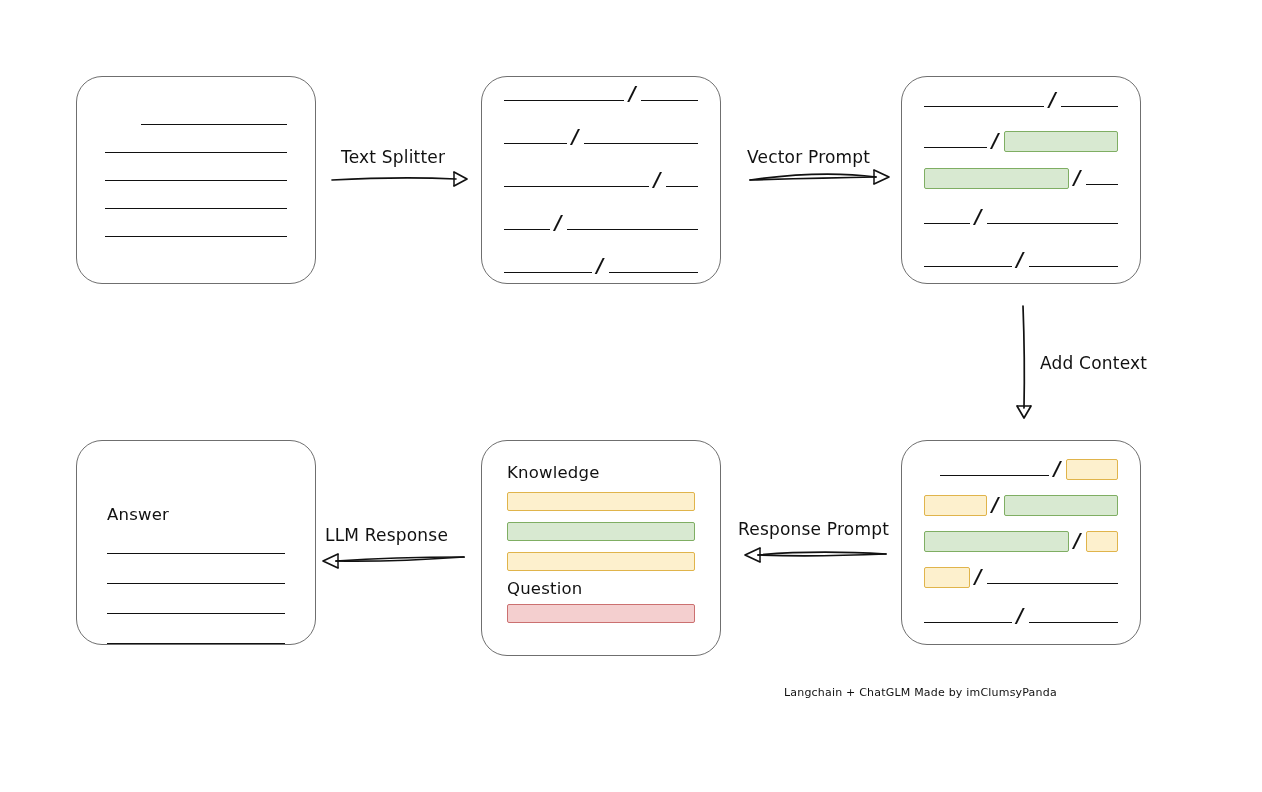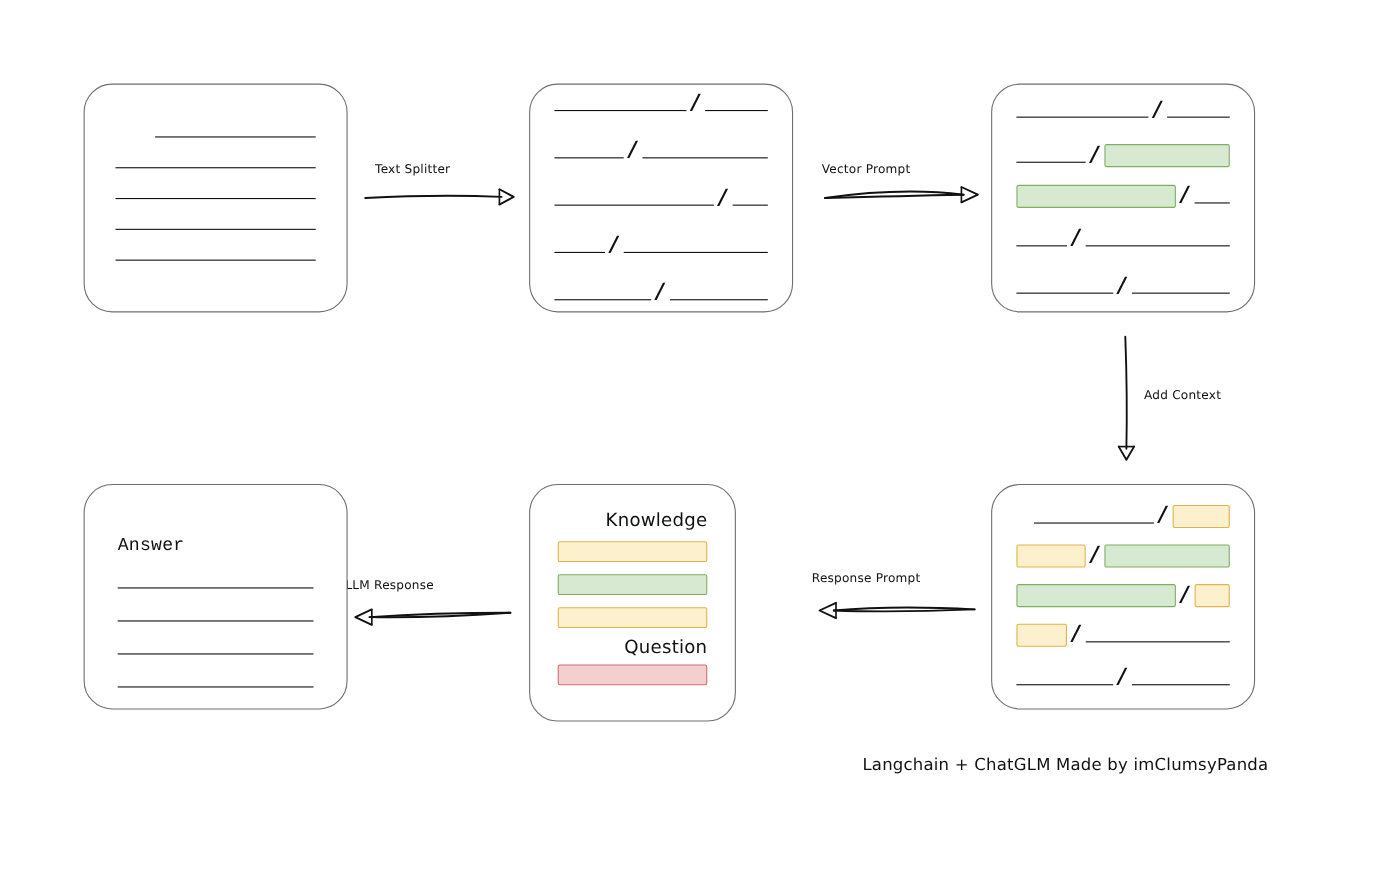--- a/index.html
+++ b/index.html
@@ -96,29 +96,29 @@
   .bar {
     box-sizing: border-box;
     height: 19px;
     border-radius: 2px;
     margin-bottom: 11px;
   }
 
   
   .arrow-label {
     position: absolute;
-    font-size: 11px;
+    font-size: 17px;
     color: #111;
     white-space: nowrap;
     letter-spacing: 0.2px;
   }
 
   .footer {
     position: absolute;
-    font-size: 15px;
+    font-size: 11px;
     color: #111;
     white-space: nowrap;
     letter-spacing: 0.2px;
   }
 
   svg.arrow { position: absolute; overflow: visible; }
 </style>
 </head>
 <body>
 
@@ -257,41 +257,41 @@
   </div>
 
   <div class="arrow-label" style="left:738px; top:519px;">Response Prompt</div>
   <svg class="arrow" style="left:738px; top:543px;" width="150" height="24" viewBox="0 0 150 24">
     <path d="M148,11 Q76,7 20,12" fill="none" stroke="#111" stroke-width="1.7" stroke-linecap="round"></path>
     <path d="M148,11 Q74,14 20,12" fill="none" stroke="#111" stroke-width="1.7" stroke-linecap="round"></path>
     <path d="M22,5 L7,12 L22,19" fill="none" stroke="#111" stroke-width="1.7" stroke-linejoin="round" stroke-linecap="round"></path>
     <path d="M22,5 L22,19" fill="none" stroke="#111" stroke-width="1.5"></path>
   </svg>
 
-  <div class="card" style="left:481px; top:440px; width:188px; height:216px;text-align:right;">
+  <div class="card" style="left:481px; top:440px; width:240px; height:216px;">
     <div class="card-inner" style="padding:0 25px; justify-content:flex-start; padding-top:22px;">
       <div class="card-title" style="margin-bottom:10px;">Knowledge</div>
       <div class="bar chip yellow"></div>
       <div class="bar chip green"></div>
       <div class="bar chip yellow" style="margin-bottom:8px;"></div>
       <div class="card-title" style="">Question</div>
       <div class="bar chip red" style="margin-bottom:0;"></div>
     </div>
   </div>
 
-  <div class="arrow-label" style="left:314px; top:525px;">LLM Response</div>
+  <div class="arrow-label" style="left:325px; top:525px;">LLM Response</div>
   <svg class="arrow" style="left:318px; top:548px;" width="148" height="24" viewBox="0 0 148 24">
     <path d="M146,9 Q76,9 18,13" fill="none" stroke="#111" stroke-width="1.7" stroke-linecap="round"></path>
     <path d="M146,9 Q74,14 18,13" fill="none" stroke="#111" stroke-width="1.7" stroke-linecap="round"></path>
     <path d="M20,6 L5,13 L20,20" fill="none" stroke="#111" stroke-width="1.7" stroke-linejoin="round" stroke-linecap="round"></path>
     <path d="M20,6 L20,20" fill="none" stroke="#111" stroke-width="1.5"></path>
   </svg>
 
   <div class="card" style="left:76px; top:440px; width:240px; height:205px;">
-    <div class="card-inner" style="padding:0 30px; justify-content:center; padding-top:25px;font-family:Liberation Mono, monospace;">
+    <div class="card-inner" style="padding:0 30px; justify-content:flex-end; padding-top:25px;">
       <div class="card-title" style="margin-bottom:29px;">Answer</div>
       <div style="margin-bottom:29px;">
           <span class="rule-row" style="width:100%;"></span>
         </div>
       <div style="margin-bottom:29px;">
           <span class="rule-row" style="width:100%;"></span>
         </div>
       <div style="margin-bottom:29px;">
           <span class="rule-row" style="width:100%;"></span>
         </div>

